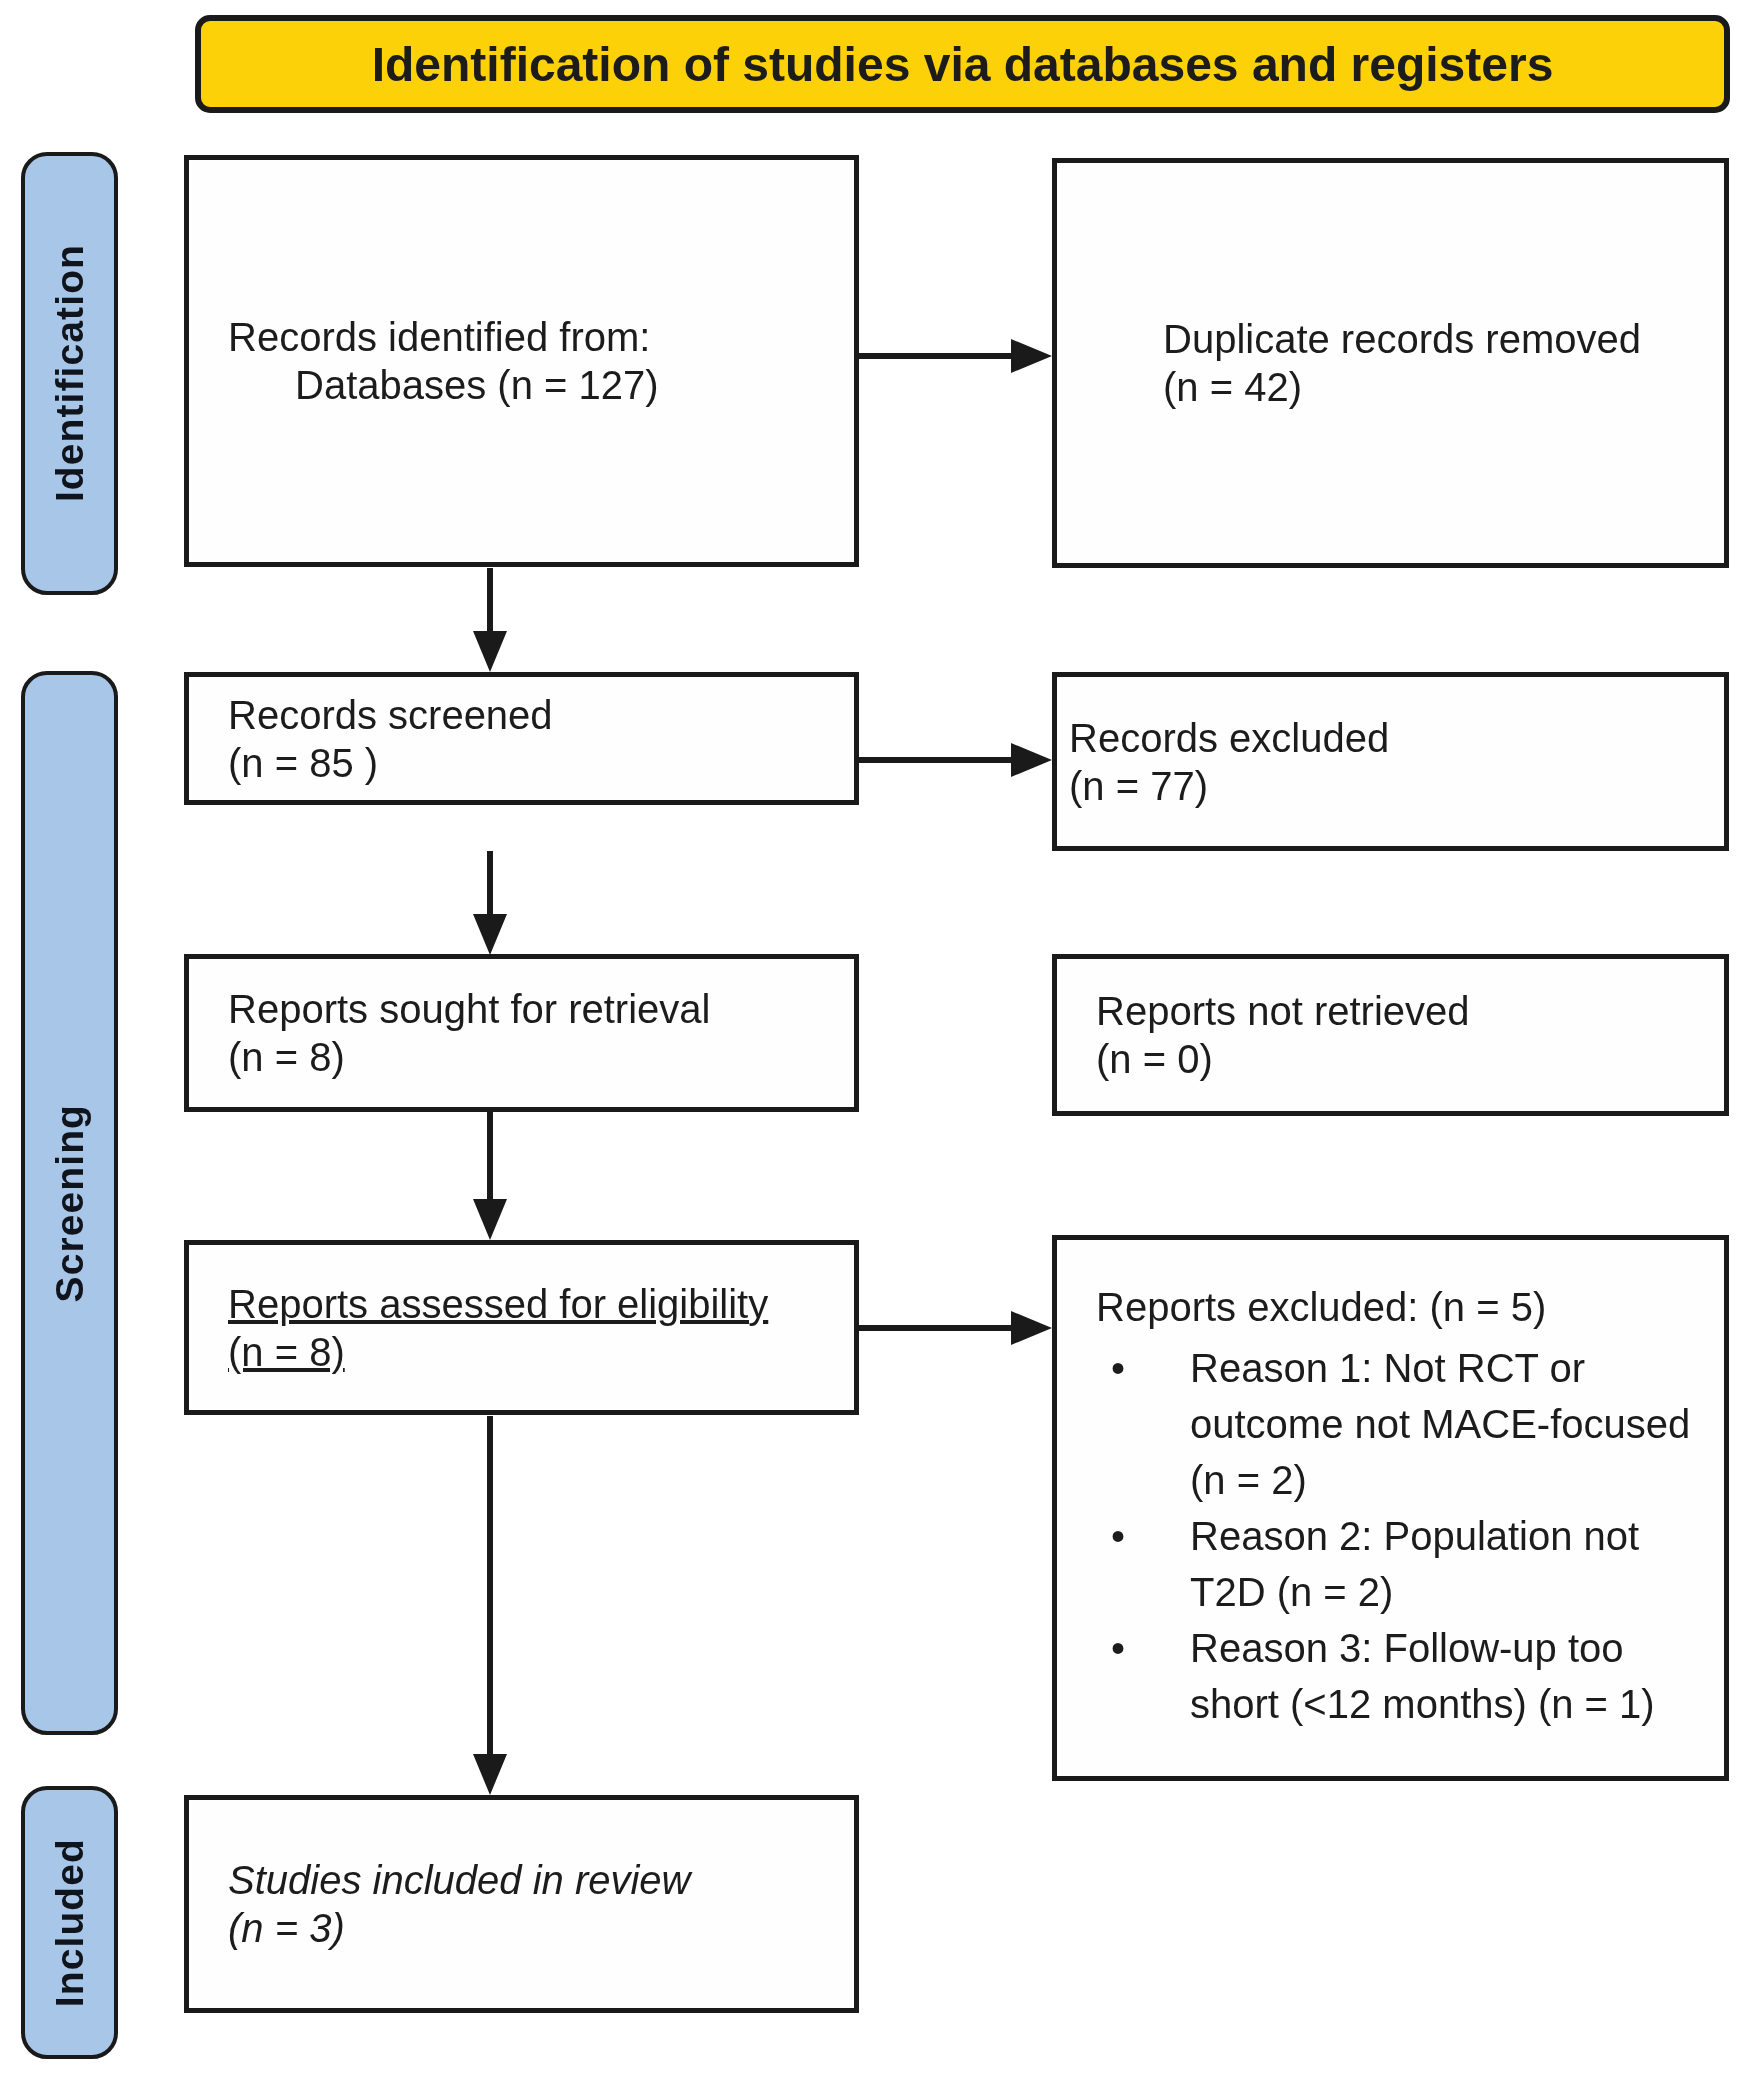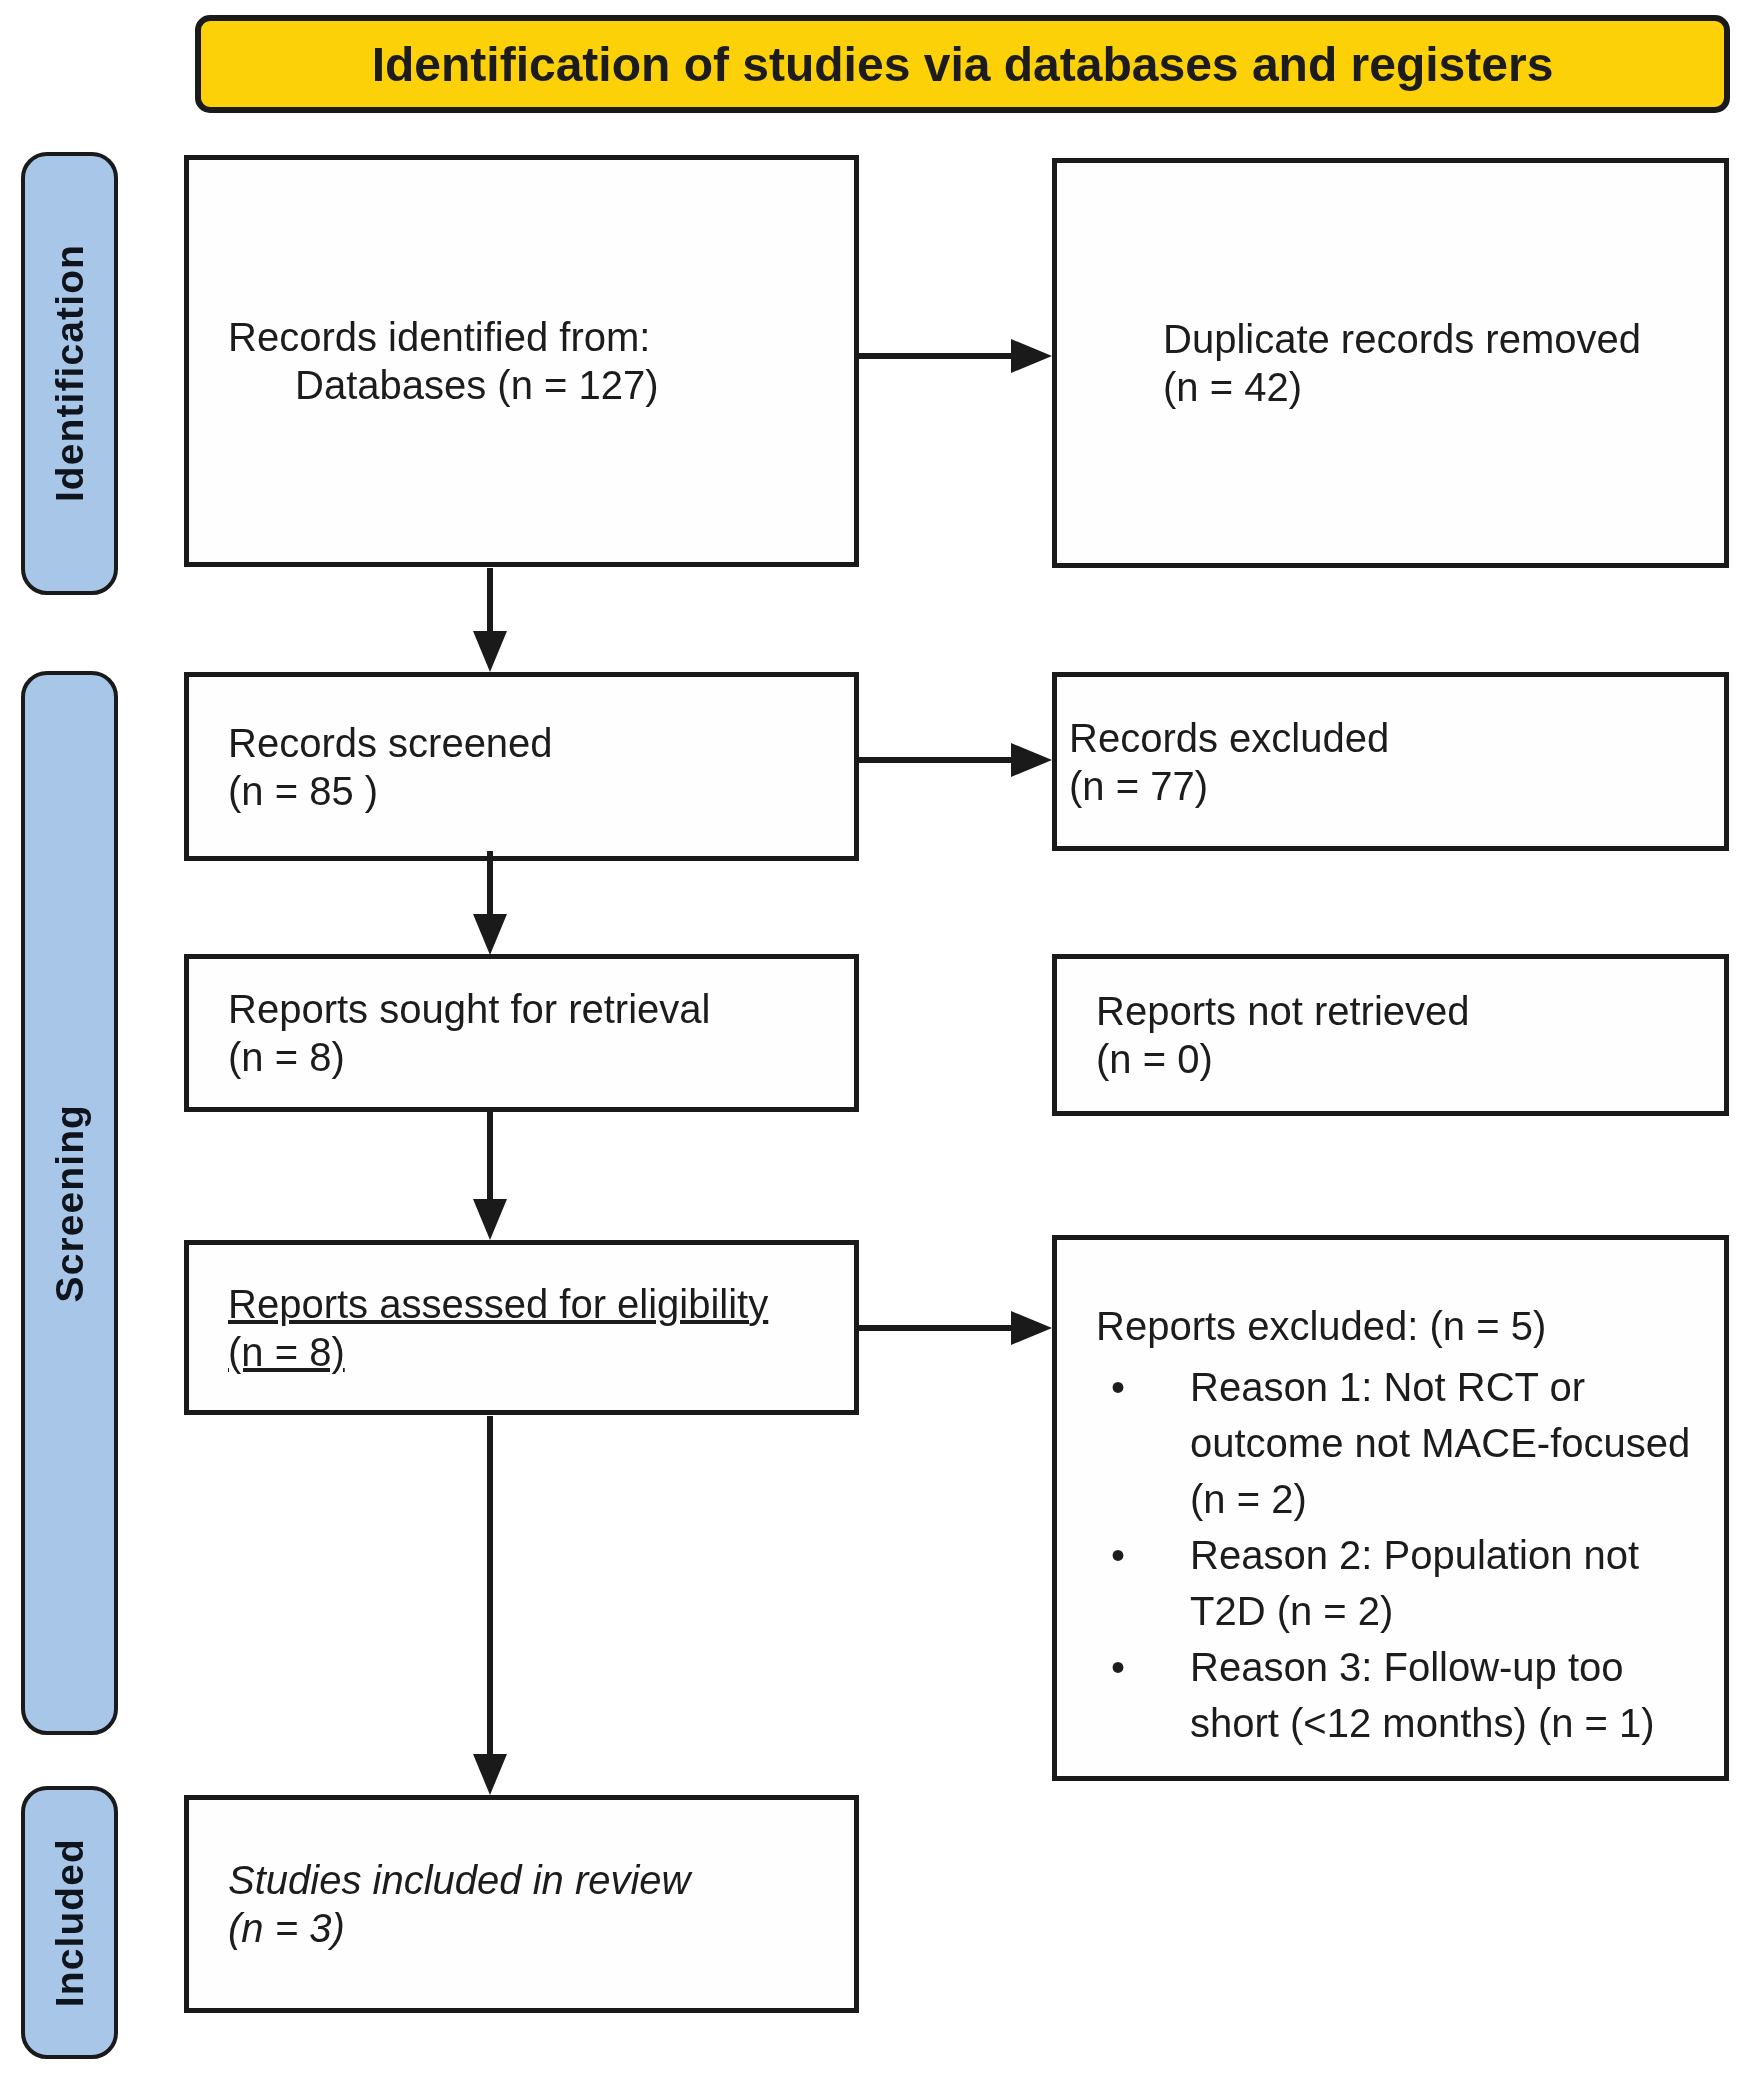--- a/index.html
+++ b/index.html
@@ -56,29 +56,29 @@
     background: var(--box_bg);
     border: 5.1px solid var(--border);
     display: flex; flex-direction: column; justify-content: center;
     font-size: 40px; line-height: 48px;
     padding-left: 39px; padding-right: 21.6px;
     color: var(--text);
   }
   .fbox .indent { margin-left: 67px; }
   .box-identified       { left: 184px;  top: 155px;  width: 675px; height: 412px; }
   .box-removed          { left: 1052px; top: 158px;  width: 677px; height: 410px; }
-  .box-screened         { left: 184px;  top: 672px; width: 675px; height: 189px; }
+  .box-screened         { left: 184px;  top: 672px; width: 675px; height: 133px; }
   .box-excluded         { left: 1052px; top: 672px; width: 677px; height: 179px; padding-left: 12px; }
   .box-sought           { left: 184px;  top: 954px; width: 675px; height: 158px; }
   .box-not-retrieved    { left: 1052px; top: 954px; width: 677px; height: 162px; }
   .box-assessed         { left: 184px;  top: 1240px; width: 675px; height: 175px; text-decoration: underline; }
   .box-reports-excluded {
     left: 1052px; top: 1235px; width: 677px; height: 546px;
     justify-content: flex-start;
-    padding-top: 58px;
+    padding-top: 39px;
     line-height: 56px;
   }
   .box-included         { left: 184px;  top: 1795px; width: 675px; height: 218px; font-style: italic; }
   
   .reason-list { list-style: none; margin-top: 4.6px; }
   .reason-list li {
     position: relative;
     padding-left: 94px;
     max-width: 601px;
     line-height: 56px;

